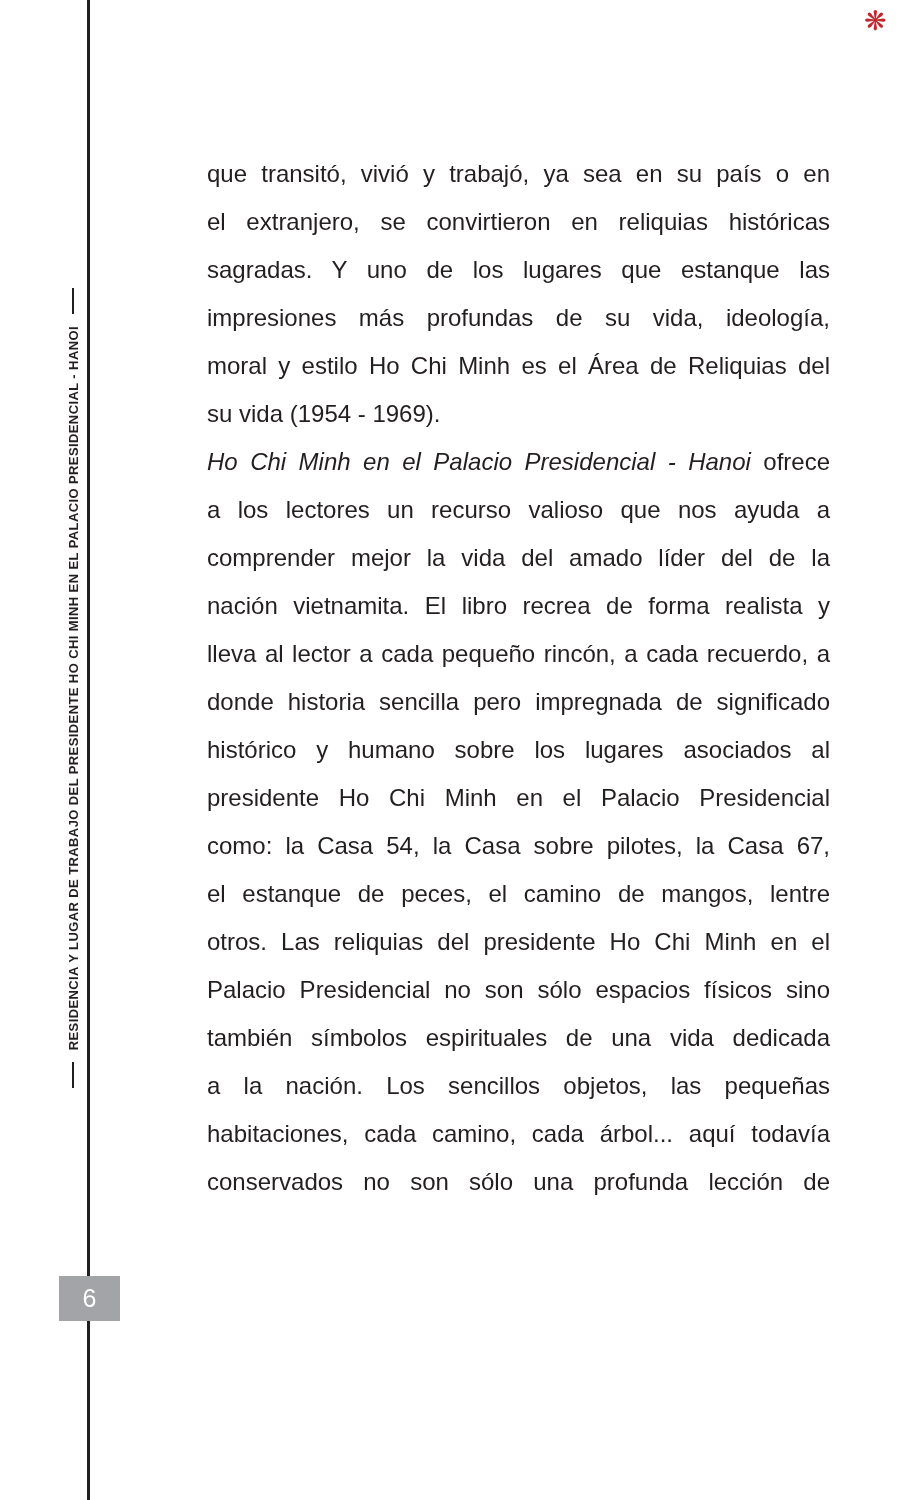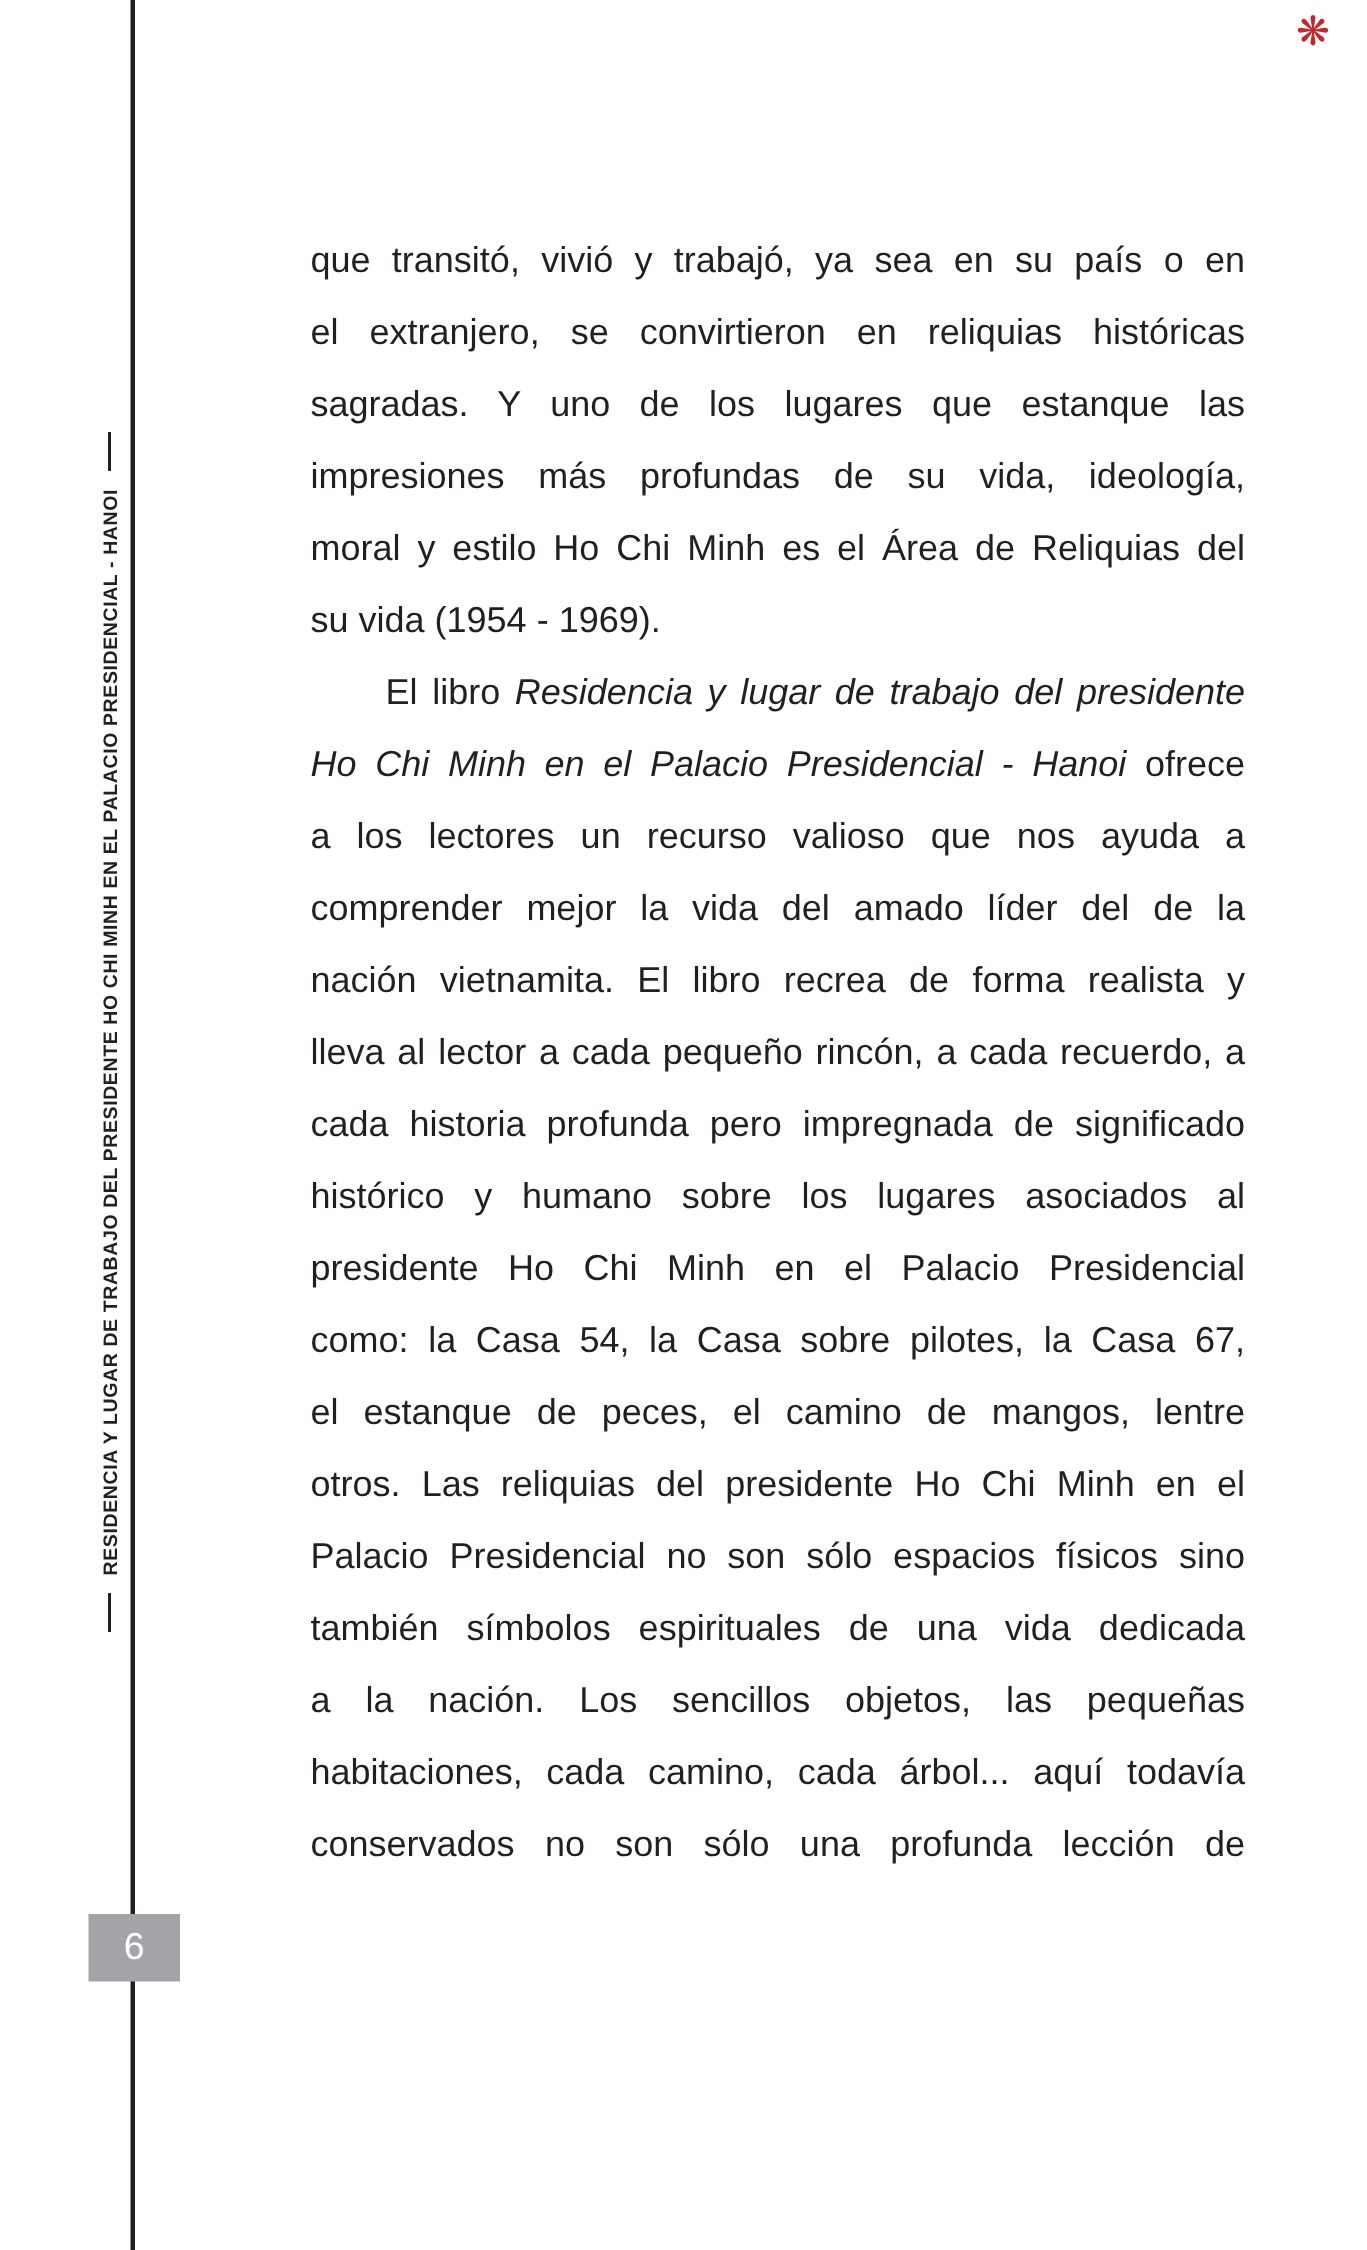--- a/index.html
+++ b/index.html
@@ -126,27 +126,26 @@
 
   <div class="ornament" style="color: rgb(193, 39, 45);">❋</div>
 
   <div class="body-text" style="color: rgb(35, 31, 32);">
       <div class="line"><span>que transitó, vivió y trabajó, ya sea en su país o en</span></div>
       <div class="line"><span>el extranjero, se convirtieron en reliquias históricas</span></div>
       <div class="line"><span>sagradas. Y uno de los lugares que estanque las</span></div>
       <div class="line"><span>impresiones más profundas de su vida, ideología,</span></div>
       <div class="line"><span>moral y estilo Ho Chi Minh es el Área de Reliquias del</span></div>
       <div class="line line-left"><span>su vida (1954 - 1969).</span></div>
-      <div class="line indent"><span>El libro </span><span class="italic">Residencia y lugar de trabajo del presidente</span></div>
       <div class="line"><span class="italic">Ho Chi Minh en el Palacio Presidencial - Hanoi</span><span> ofrece</span></div>
       <div class="line"><span>a los lectores un recurso valioso que nos ayuda a</span></div>
       <div class="line"><span>comprender mejor la vida del amado líder del de la</span></div>
       <div class="line"><span>nación vietnamita. El libro recrea de forma realista y</span></div>
       <div class="line"><span>lleva al lector a cada pequeño rincón, a cada recuerdo, a</span></div>
-      <div class="line"><span>cada historia profunda pero impregnada de significado</span></div>
+      <div class="line"><span>donde historia sencilla pero impregnada de significado</span></div>
       <div class="line"><span>histórico y humano sobre los lugares asociados al</span></div>
       <div class="line"><span>presidente Ho Chi Minh en el Palacio Presidencial</span></div>
       <div class="line"><span>como: la Casa 54, la Casa sobre pilotes, la Casa 67,</span></div>
       <div class="line"><span>el estanque de peces, el camino de mangos, lentre</span></div>
       <div class="line"><span>otros. Las reliquias del presidente Ho Chi Minh en el</span></div>
       <div class="line"><span>Palacio Presidencial no son sólo espacios físicos sino</span></div>
       <div class="line"><span>también símbolos espirituales de una vida dedicada</span></div>
       <div class="line"><span>a la nación. Los sencillos objetos, las pequeñas</span></div>
       <div class="line"><span>habitaciones, cada camino, cada árbol... aquí todavía</span></div>
       <div class="line"><span>conservados no son sólo una profunda lección de</span></div>

